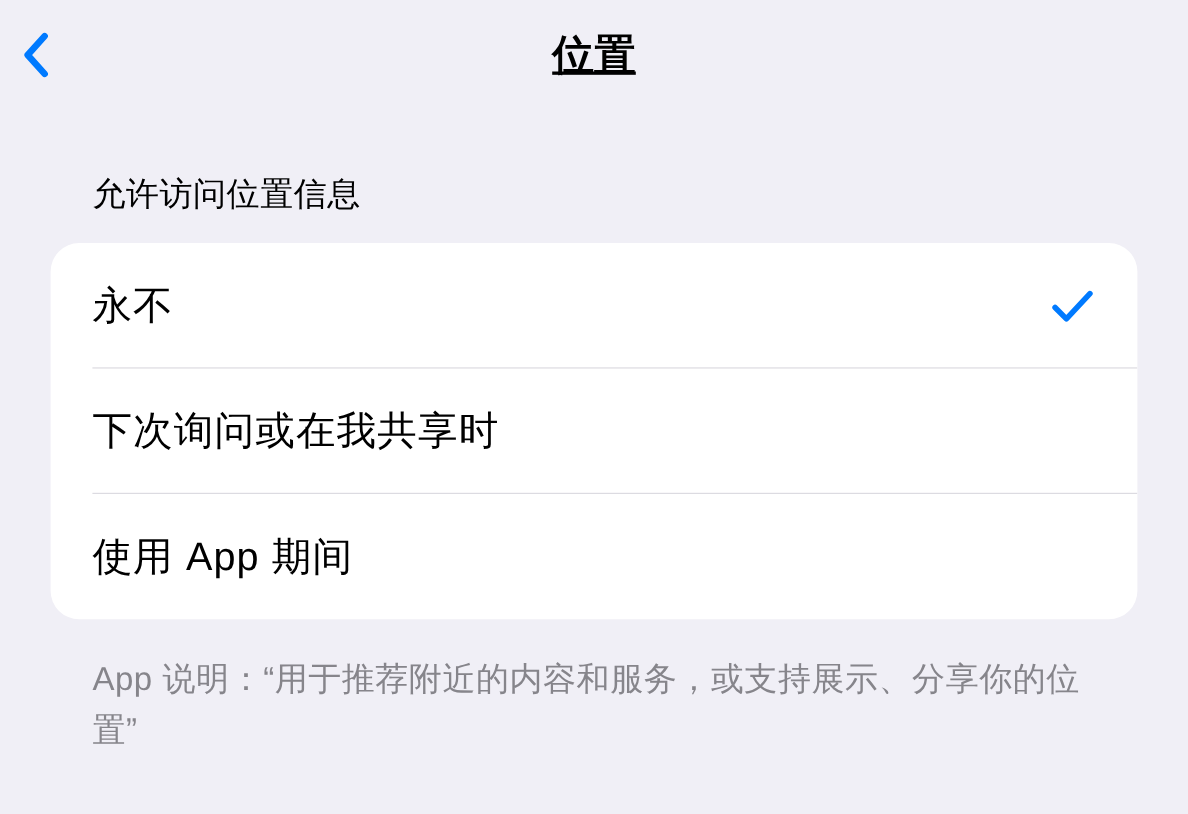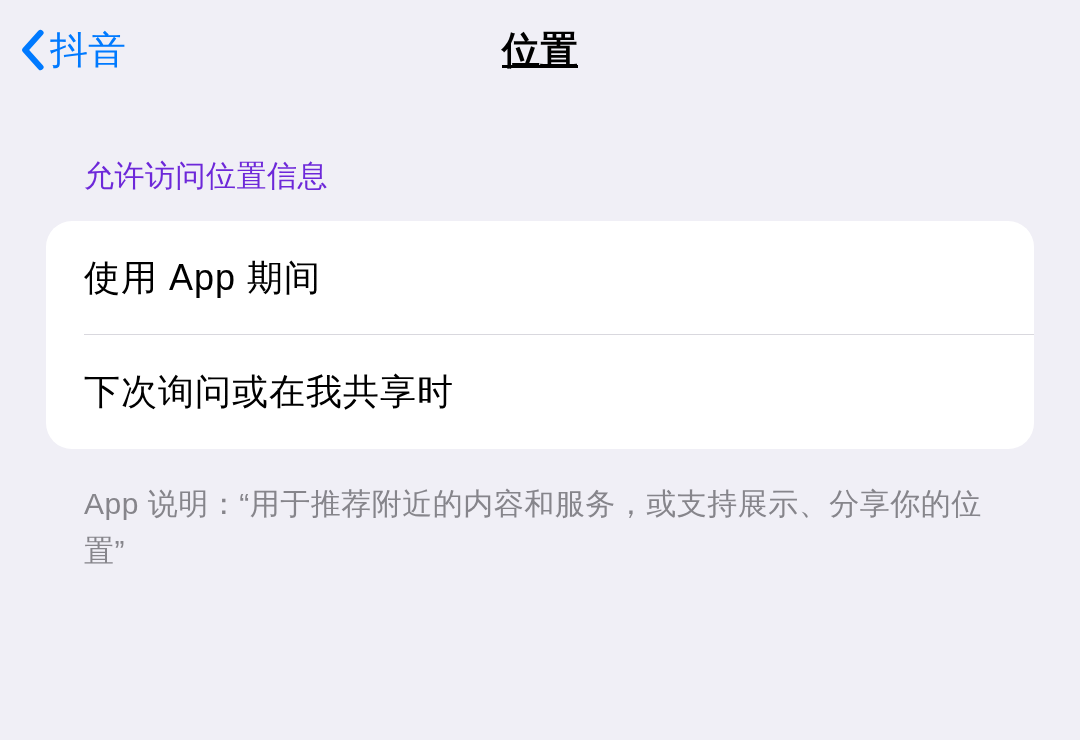--- a/index.html
+++ b/index.html
@@ -41,21 +41,21 @@
       font-size: 38px;
       font-weight: 600;
       color: #000;
       text-decoration: underline;
     }
     .content {
       padding: 0 46px;
     }
     .section-header {
       font-size: 30px;
-      color: #6d28d9;
+      color: #000000;
       padding: 56px 0 24px 38px;
       letter-spacing: 0.5px;
     }
     .options-group {
       background: #fff;
       border-radius: 26px;
       overflow: hidden;
     }
     .option-row {
       display: flex;
@@ -93,31 +93,36 @@
     }
   </style>
 </head>
 <body>
 
 <div class="navbar">
   <div class="back-button">
     <svg class="back-chevron" viewBox="0 0 14 24" fill="none">
       <path d="M12 2 L3 12 L12 22" stroke="#007aff" stroke-width="3.5" stroke-linecap="round" stroke-linejoin="round"></path>
     </svg>
-    <span>抖音</span>
   </div>
   <div class="nav-title">位置</div>
 </div>
 
 <div class="content">
   <div class="section-header">允许访问位置信息</div>
 
   <div class="options-group">
     <div class="option-row">
-      <span class="option-label">使用 App 期间</span>
+      <span class="option-label">永不</span>
+      <svg class="checkmark" viewBox="0 0 24 20" fill="none">
+        <path d="M2 11 L8.5 17.5 L22 3" stroke="#007aff" stroke-width="3.2" stroke-linecap="round" stroke-linejoin="round"></path>
+      </svg>
     </div>
     <div class="option-row">
       <span class="option-label">下次询问或在我共享时</span>
+    </div>
+    <div class="option-row">
+      <span class="option-label">使用 App 期间</span>
     </div>
   </div>
 
   <div class="footer-note">App 说明：“用于推荐附近的内容和服务，或支持展示、分享你的位置”</div>
 </div>
 
 </body></html>

